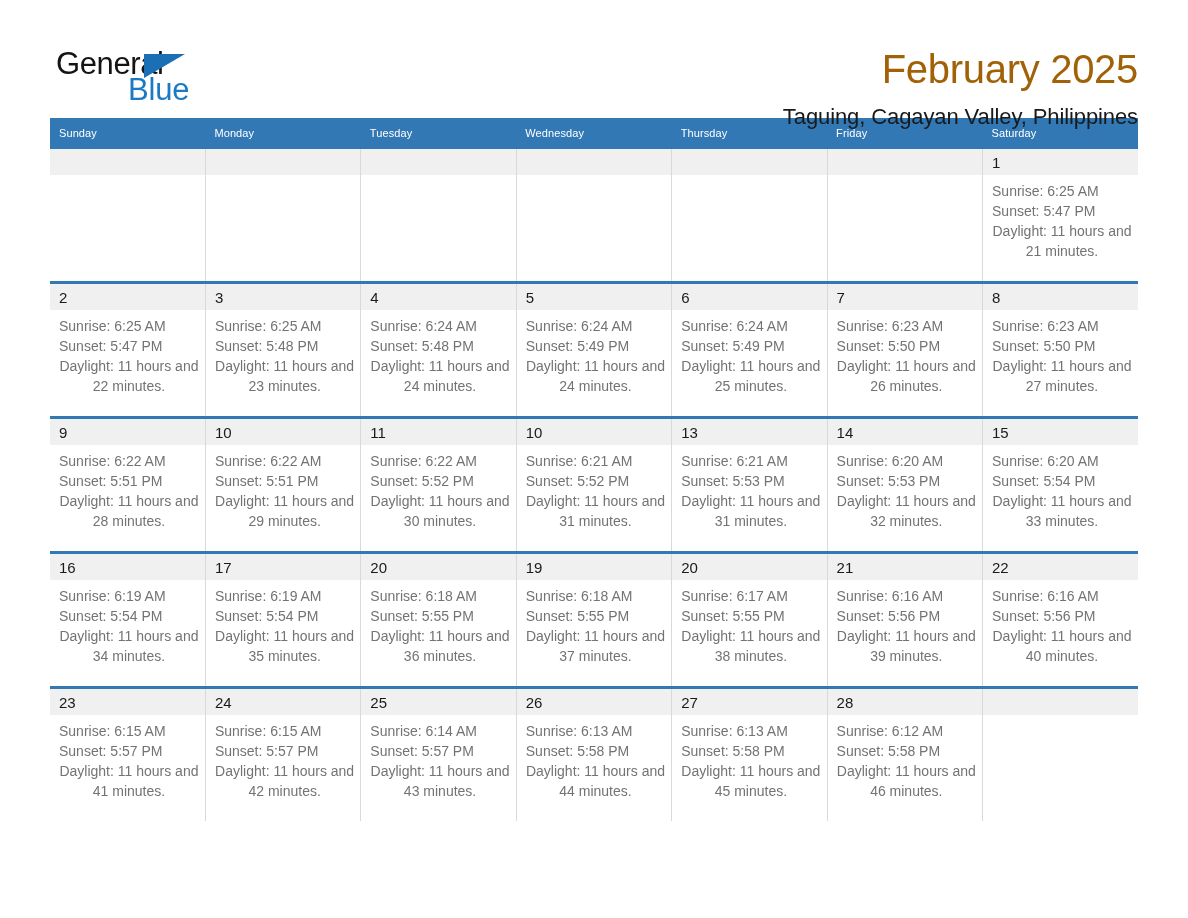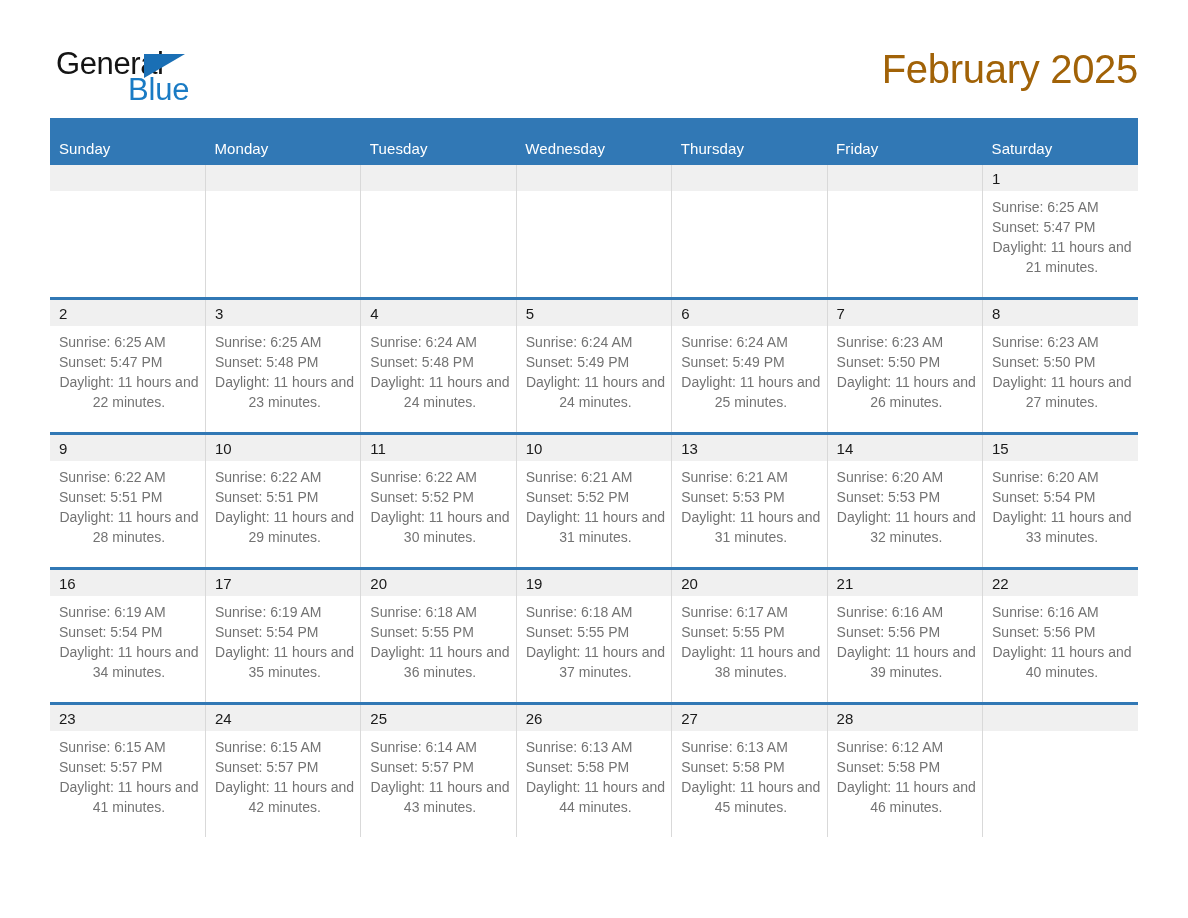--- a/index.html
+++ b/index.html
@@ -94,23 +94,23 @@
   .calendar {
     width: 1088px;
     border-collapse: collapse;
     table-layout: fixed;
     margin-top: 8px;
   }
   .calendar th {
     background: #3178b5;
     color: #ffffff;
     font-weight: normal;
-    font-size: 15px;
+    font-size: 11px;
     text-align: left;
-    padding: 22px 0 8px 9px;
+    padding: 7px 0 8px 9px;
     height: 16px;
     vertical-align: middle;
     letter-spacing: 0.1px;
   }
   .calendar td {
     vertical-align: top;
     padding: 0;
     border-top: 3px solid #3178b5;
     border-right: 1px solid #d9d9d9;
     background: #ffffff;
@@ -166,20 +166,21 @@
   <div class="header">
 
     <div class="logo">
       <span class="logo-general">General</span>
       <span class="logo-triangle"></span>
       <span class="logo-blue">Blue</span>
     </div>
 
     <div class="title-block">
       <h1 class="cal-title">February 2025</h1>
+      <h2 class="cal-subtitle">Taguing, Cagayan Valley, Philippines</h2>
     </div>
 
   </div>
 
   <table class="calendar">
     <thead>
       <tr>
         <th>Sunday</th>
         <th>Monday</th>
         <th>Tuesday</th>

